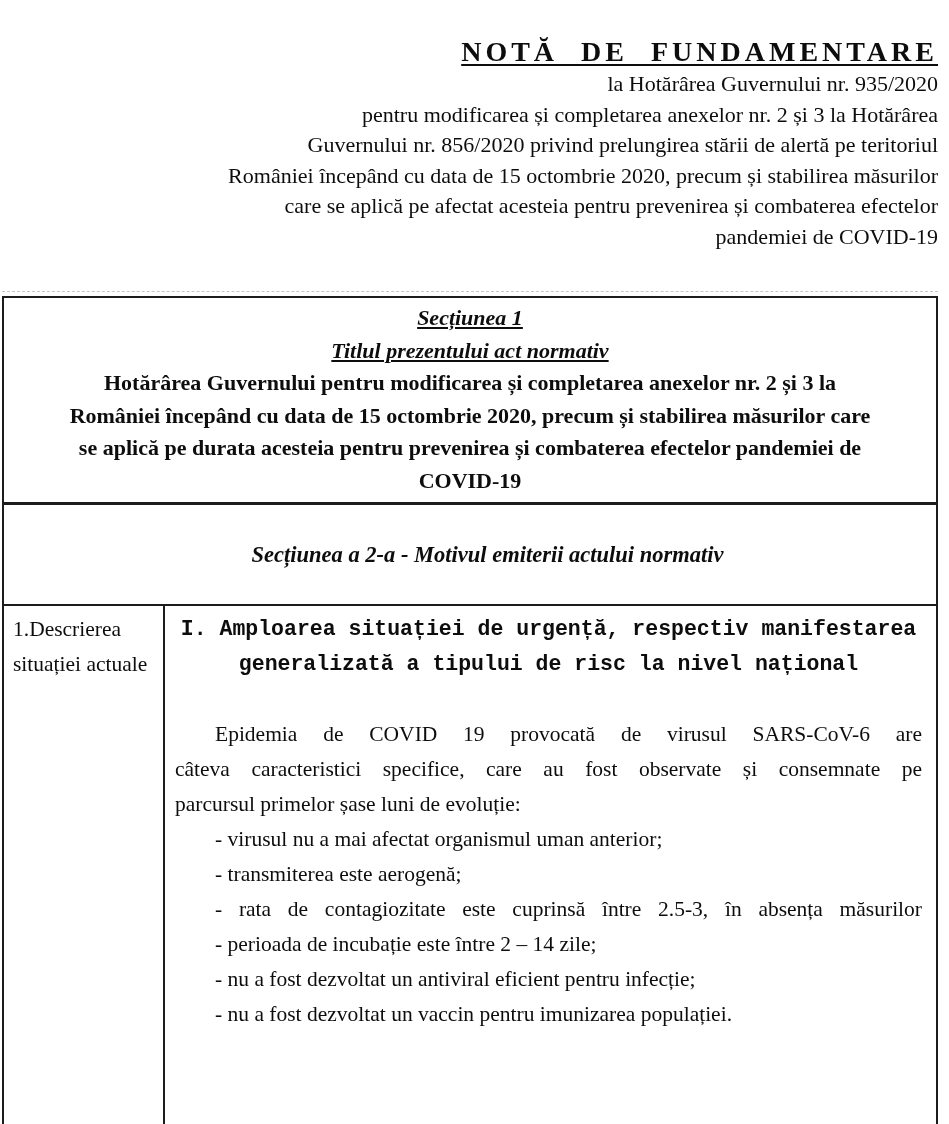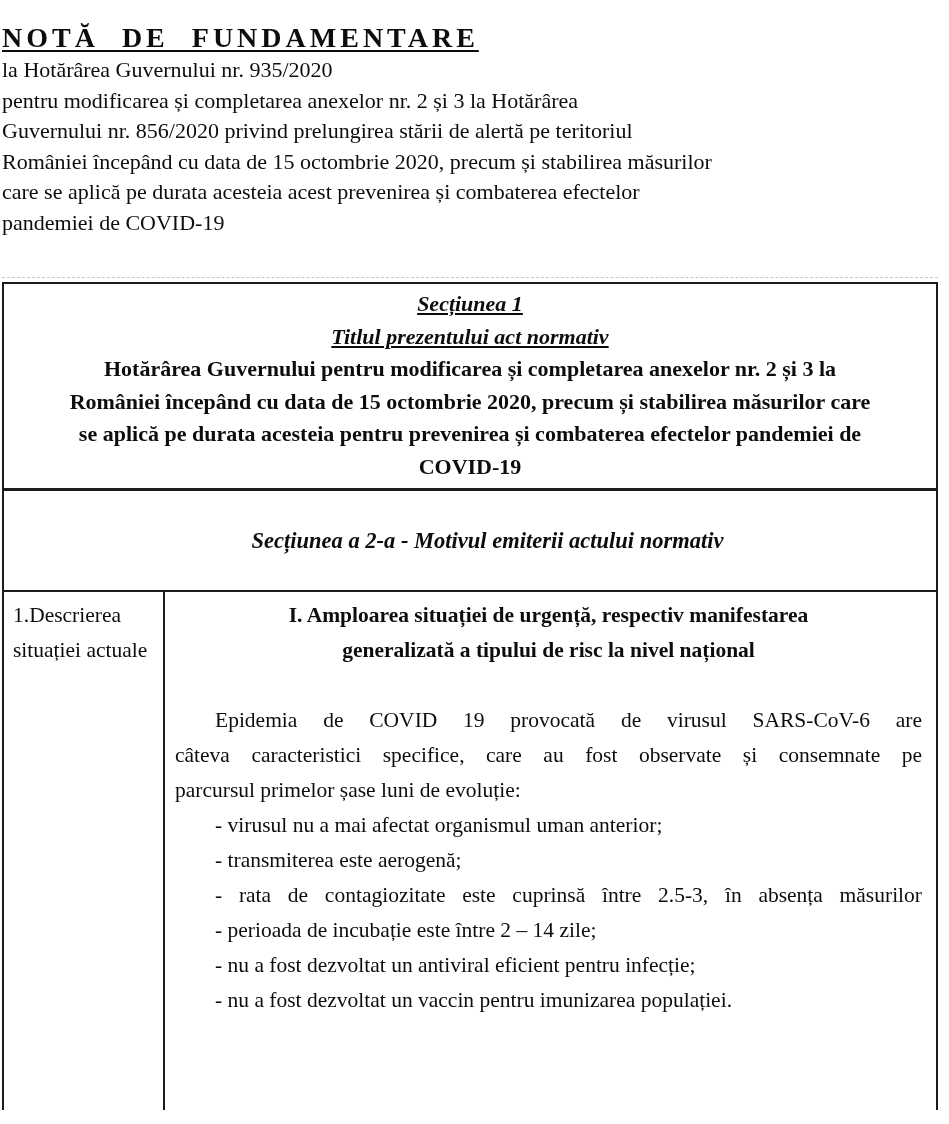--- a/index.html
+++ b/index.html
@@ -9,21 +9,21 @@
     width: 949px;
     height: 1124px;
     background: #ffffff;
     color: #0d0d0d;
     font-family: "Liberation Serif", "DejaVu Serif", serif;
     overflow: hidden;
   }
   .sheet { width: 936px; margin-left: 2px; }
 
   
-  .title-block { text-align: left; padding-top: 21px; }
+  .title-block { text-align: right; padding-top: 35px; }
   .main-title {
     display: inline-block;
     font-size: 28px;
     font-weight: bold;
     letter-spacing: 4px;
     word-spacing: 12px;
     text-decoration: underline;
     text-decoration-thickness: 2px;
     text-underline-offset: 3px;
     line-height: 34px;
@@ -80,38 +80,38 @@
     font-size: 21.5px;
     line-height: 35px;
   }
   .cell-content {
     flex: 1;
     padding: 6px 14px 0 10px;
     font-size: 21.5px;
     line-height: 35px;
   }
   .content-heading { font-weight: bold; text-align: center; margin-bottom: 35px; }
-  .content-heading .h-line { white-space: nowrap; }
+  .content-heading .h-line { white-space: nowrap; font-family: Liberation Mono, monospace; }
   .body-line { text-align: left; }
   .jline { text-align: justify; text-align-last: justify; }
   .indent { text-indent: 40px; }
 </style>
 </head>
 <body>
 
 <div class="page">
   <div class="sheet">
 
     <div class="title-block">
       <div class="main-title">NOTĂ DE FUNDAMENTARE</div>
       <div class="subtitle-line">la Hotărârea Guvernului nr. 935/2020</div>
       <div class="subtitle-line">pentru modificarea și completarea anexelor nr. 2 și 3 la Hotărârea</div>
       <div class="subtitle-line">Guvernului nr. 856/2020 privind prelungirea stării de alertă pe teritoriul</div>
       <div class="subtitle-line">României începând cu data de 15 octombrie 2020, precum și stabilirea măsurilor</div>
-      <div class="subtitle-line">care se aplică pe durata acesteia acest prevenirea și combaterea efectelor</div>
+      <div class="subtitle-line">care se aplică pe afectat acesteia pentru prevenirea și combaterea efectelor</div>
       <div class="subtitle-line">pandemiei de COVID-19</div>
     </div>
 
     <div class="scan-line"></div>
 
     <div class="sec1-box">
       <div class="sec1-line italic">Secțiunea 1</div>
       <div class="sec1-line italic">Titlul prezentului act normativ</div>
       <div class="sec1-line">Hotărârea Guvernului pentru modificarea și completarea anexelor nr. 2 și 3 la</div>
       <div class="sec1-line">României începând cu data de 15 octombrie 2020, precum și stabilirea măsurilor care</div>

